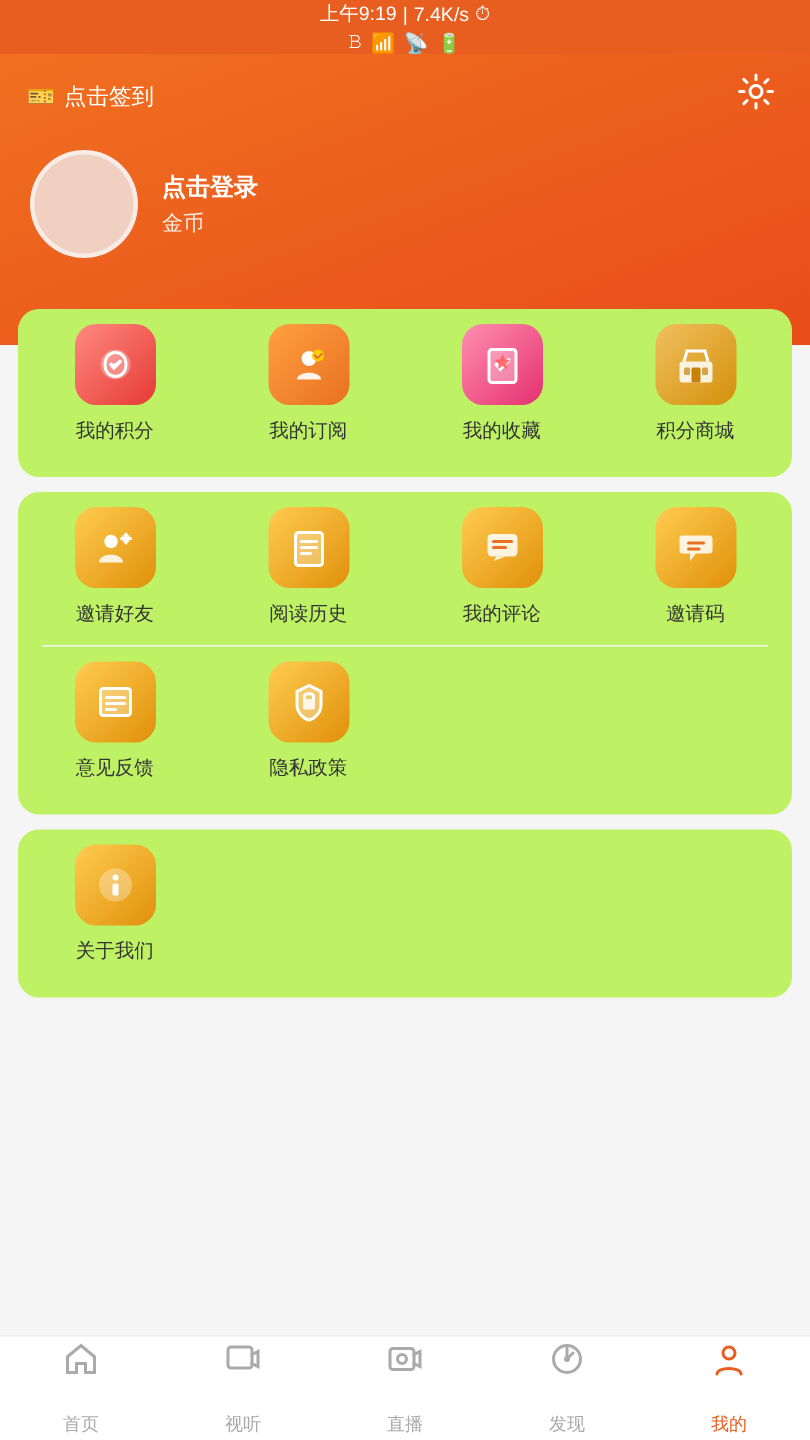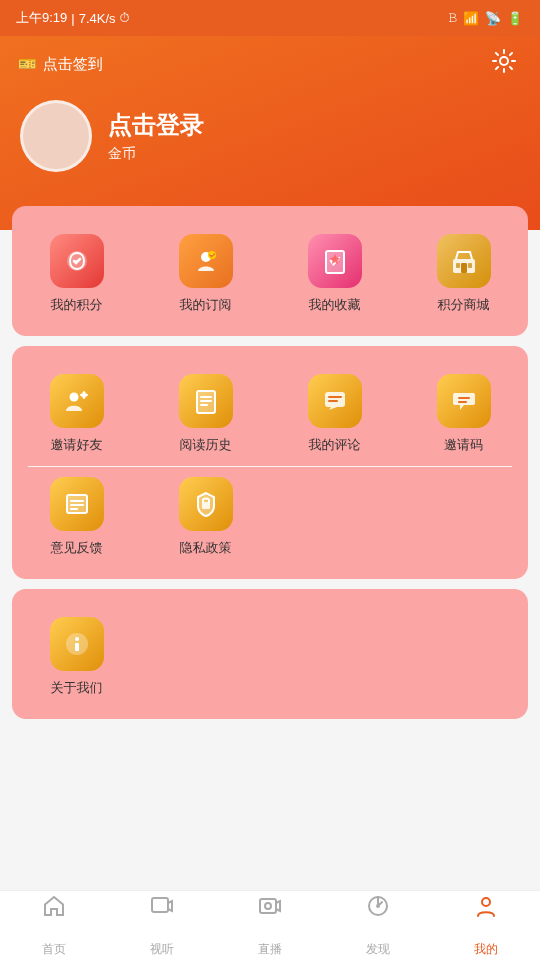--- a/index.html
+++ b/index.html
@@ -16,20 +16,21 @@
     
     .status-bar {
       height: 36px;
       background: #e85d20;
       display: flex;
       align-items: center;
       justify-content: space-between;
       padding: 0 16px;
       font-size: 13px;
       color: white;
+      flex-direction: column;
     }
     .status-left { display: flex; align-items: center; gap: 4px; }
     .status-right { display: flex; align-items: center; gap: 6px; }
 
     
     .header-zone {
       background: linear-gradient(160deg, #f07020 0%, #e84c1a 100%);
       padding-bottom: 40px;
     }
 
@@ -57,36 +58,36 @@
     }
     .avatar-circle {
       width: 72px;
       height: 72px;
       border-radius: 50%;
       background: #f0d0c0;
       border: 3px solid rgba(255,255,255,0.6);
       flex-shrink: 0;
     }
     .user-text { color: white; }
-    .user-text h2 { font-size: 24px; font-weight: 600; margin-bottom: 4px; }
+    .user-text h2 { font-size: 16px; font-weight: 600; margin-bottom: 4px; }
     .user-text p { font-size: 14px; opacity: 0.9; }
 
     
     .content-area {
       position: relative;
       margin-top: -24px;
       padding: 0 12px;
       z-index: 10;
     }
 
     .card {
-      background: #fca5a5;
+      background: #bef264;
       border-radius: 14px;
       margin-bottom: 10px;
-      padding: 18px 0 10px;
+      padding: 0 0 10px;
     }
 
     .grid-section {
       display: grid;
       grid-template-columns: repeat(4, 1fr);
       gap: 0;
     }
 
     .grid-item {
       display: flex;

